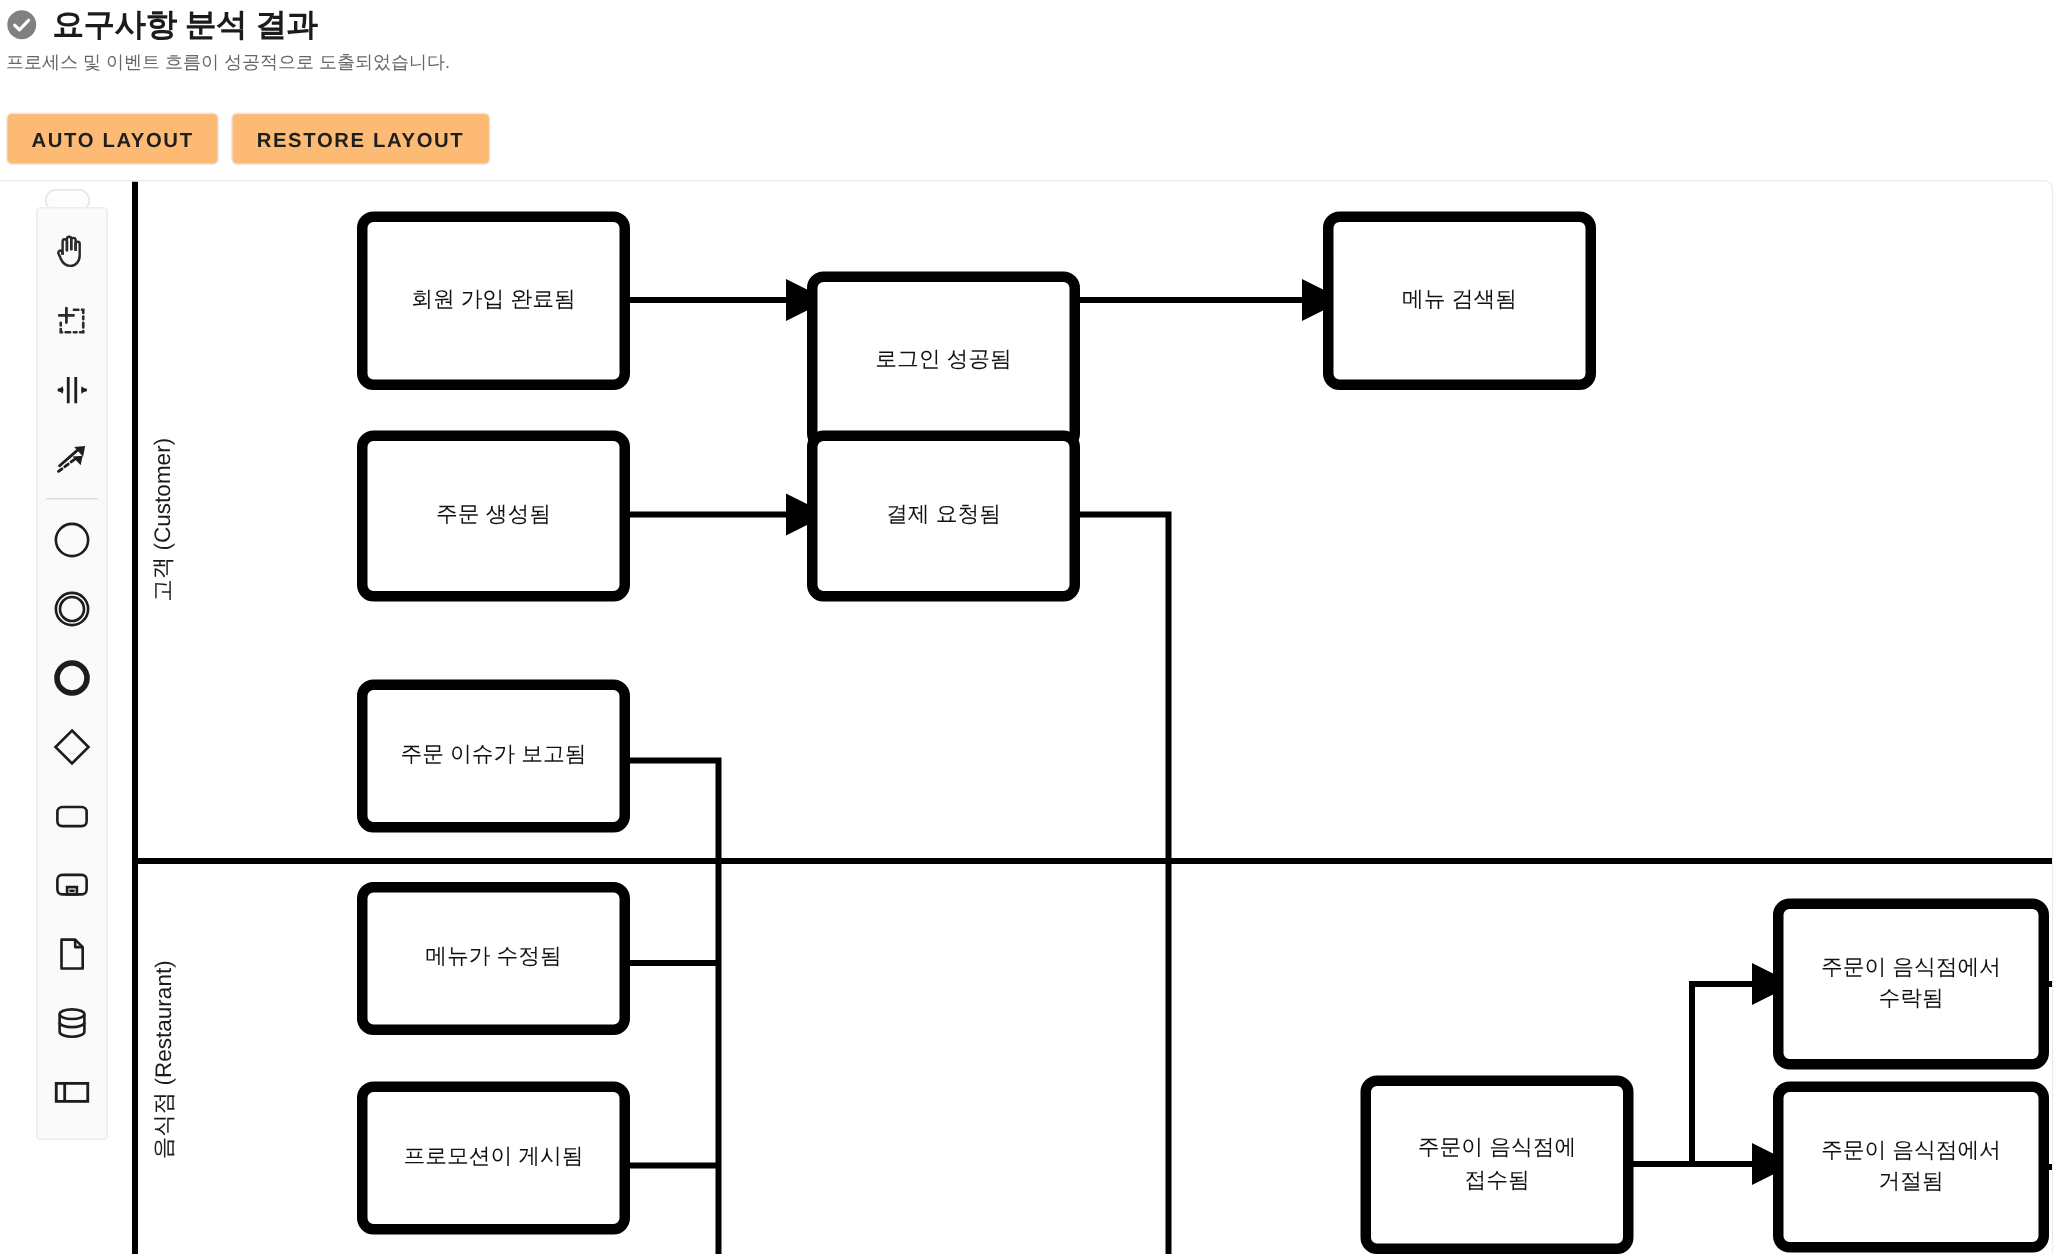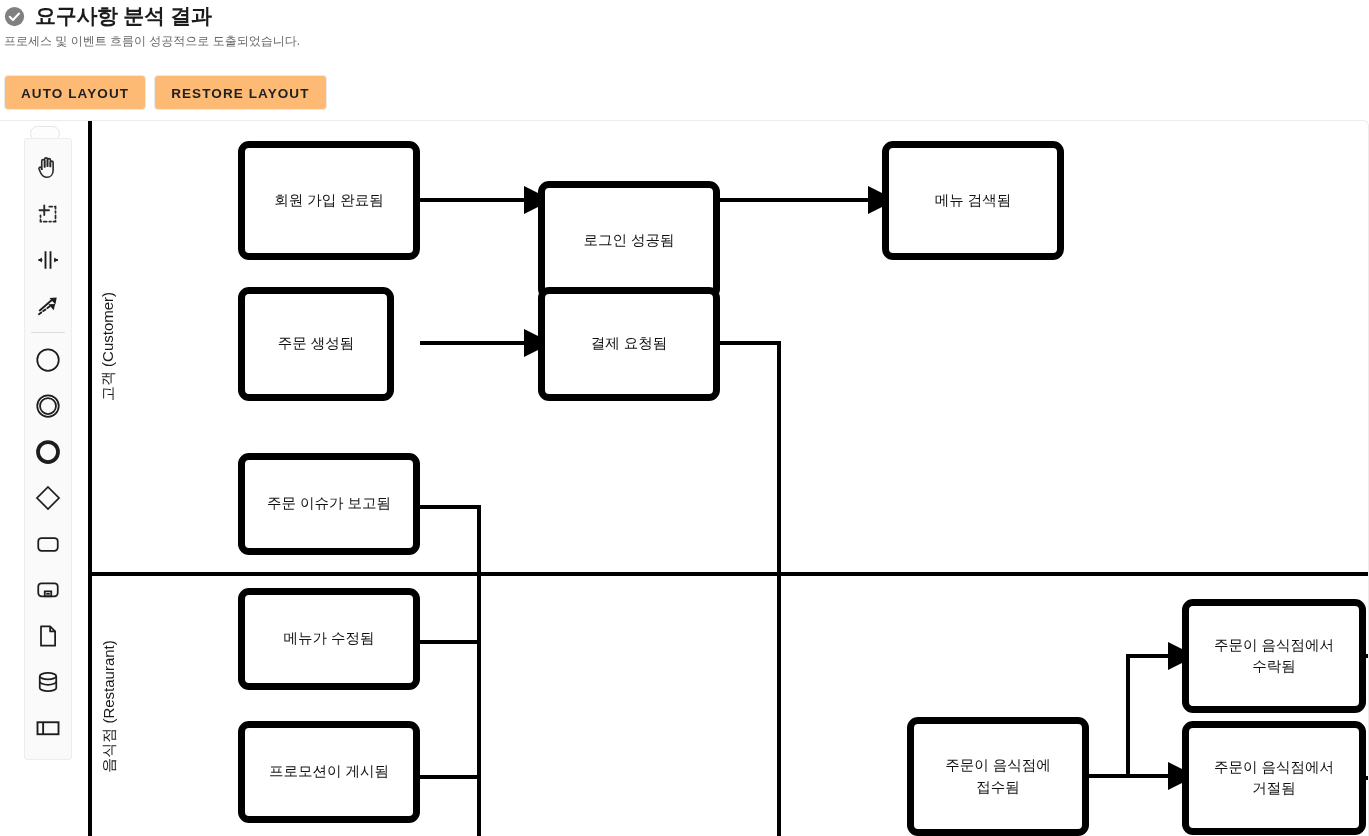--- a/index.html
+++ b/index.html
@@ -353,21 +353,21 @@
       <polygon points="1168,641 1196,655 1168,669"></polygon>
     </g>
   </svg>
 
   <div class="flow-node" style="left:238px; top:20px;  width:182px; height:119px;">회원 가입 완료됨</div>
 
   <div class="flow-node" style="left:538px; top:20px;  width:182px; height:119px;margin-top:40px;">로그인 성공됨</div>
 
   <div class="flow-node" style="left:882px; top:20px;  width:182px; height:119px;">메뉴 검색됨</div>
 
-  <div class="flow-node" style="left:238px; top:166px; width:156px; height:114px;">주문 생성됨</div>
+  <div class="flow-node" style="left:238px; top:166px; width:182px; height:114px;">주문 생성됨</div>
 
   <div class="flow-node" style="left:538px; top:166px; width:182px; height:114px;">결제 요청됨</div>
 
   <div class="flow-node" style="left:238px; top:332px; width:182px; height:102px;">주문 이슈가 보고됨</div>
 
   <div class="flow-node" style="left:238px; top:467px; width:182px; height:102px;">메뉴가 수정됨</div>
 
   <div class="flow-node" style="left:238px; top:600px; width:182px; height:102px;">프로모션이 게시됨</div>
 
   <div class="flow-node" style="left:882px; top:596px; width:182px; height:119px;margin-left:25px;">주문이 음식점에<br>접수됨</div>

